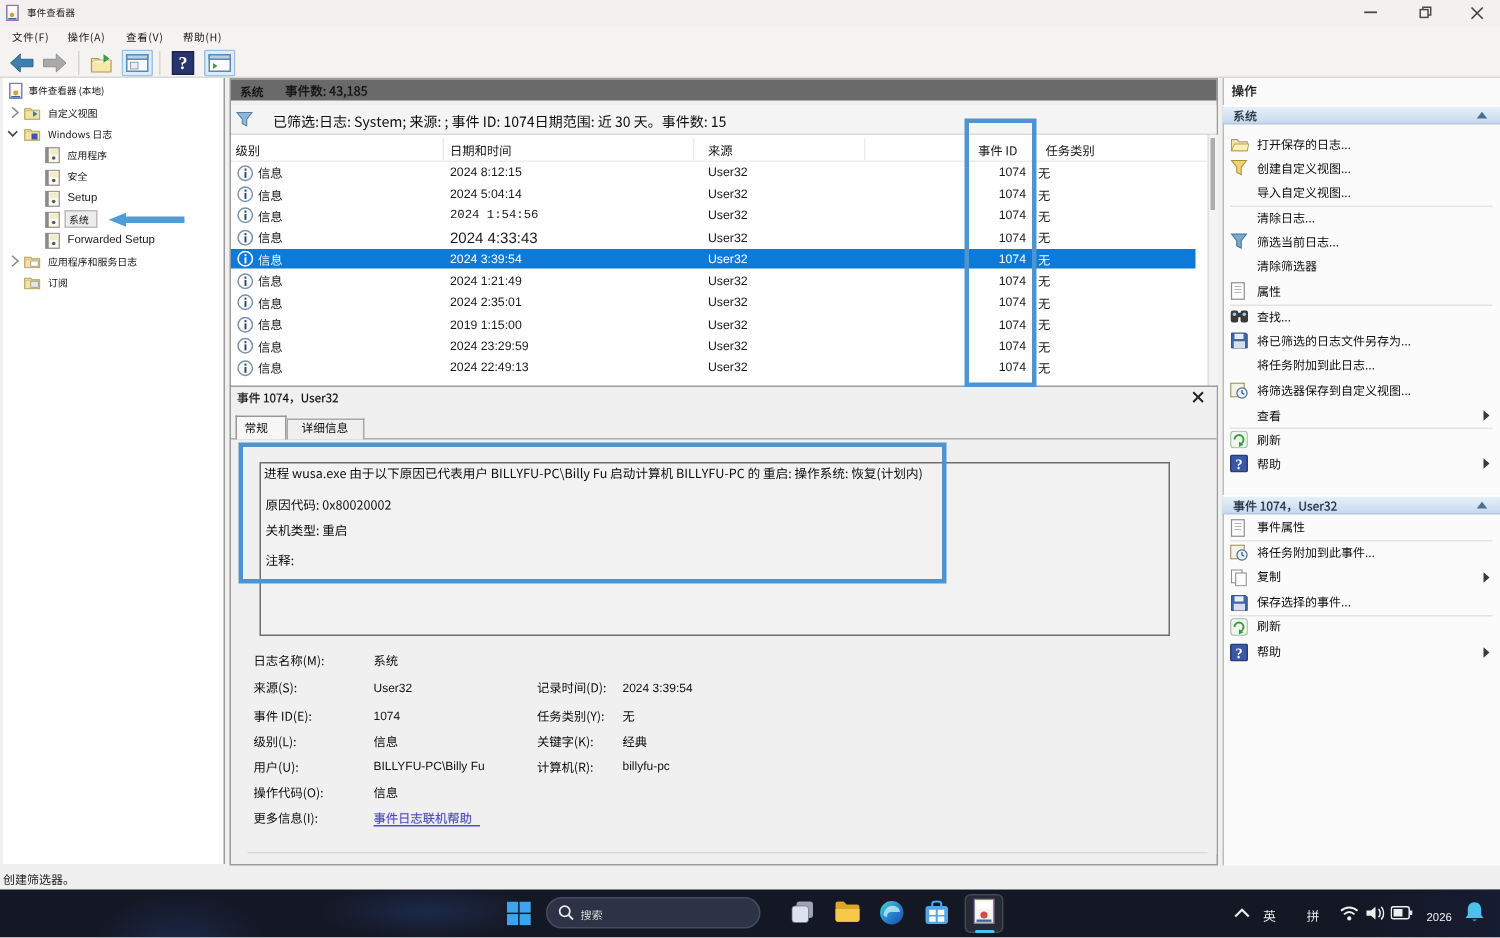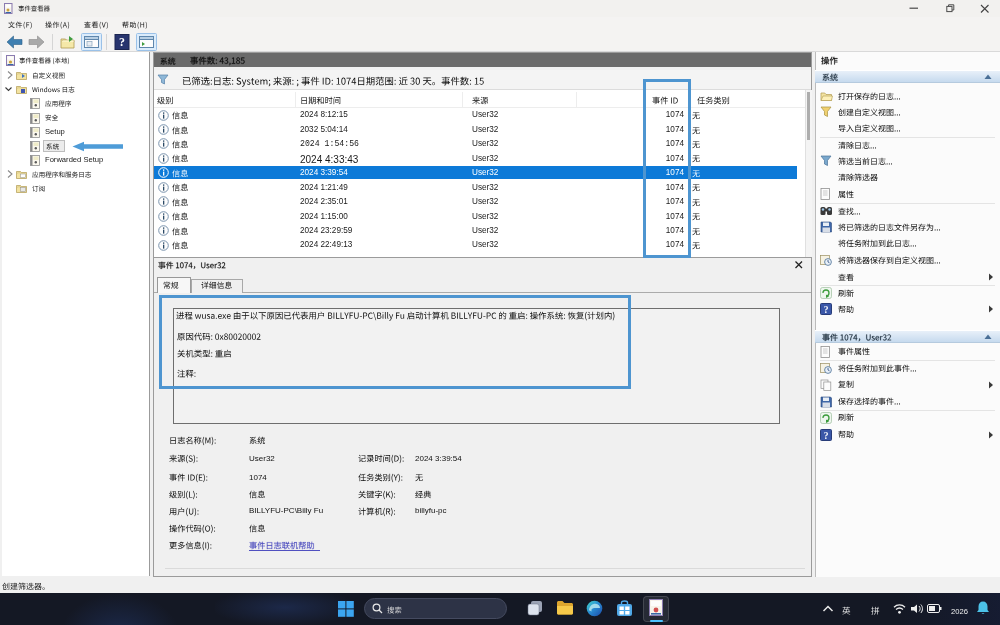--- a/index.html
+++ b/index.html
@@ -563,21 +563,21 @@
     <circle cx="5.5" cy="5.5" r="4.8" fill="#fdfdfd" stroke="#7a93ad"></circle>
     <rect x="5" y="4.6" width="1.3" height="4" fill="#2b4a66"></rect>
     <rect x="5" y="2.4" width="1.3" height="1.4" fill="#2b4a66"></rect>
   </svg>
 <svg style="position:absolute;left:172px;top:125.6px;" width="18" height="10">
     <g transform="translate(0,7.54) scale(0.0082)" fill="#1a1a1a" style="">
       <use href="#g80" x="0"></use>
       <use href="#g81" x="1000"></use>
     </g>
   </svg>
-<span style="position:absolute;left:300px;top:125.9px;font-size:8.2px;color:#1a1a1a;font-family:'Liberation Sans',sans-serif;white-space:pre;line-height:1;">2032 5:04:14</span>
+<span style="position:absolute;left:300px;top:125.9px;font-size:8.2px;color:#1a1a1a;font-family:'Liberation Sans',sans-serif;white-space:pre;line-height:1;">2024 5:04:14</span>
 <span style="position:absolute;left:472px;top:125.9px;font-size:8.2px;color:#1a1a1a;font-family:'Liberation Sans',sans-serif;white-space:pre;line-height:1;">User32</span>
 <span style="position:absolute;right:316px;top:125.9px;font-size:8.2px;color:#1a1a1a;font-family:'Liberation Sans',sans-serif;white-space:pre;line-height:1;">1074</span>
 <svg style="position:absolute;left:692px;top:125.6px;" width="10" height="10">
     <g transform="translate(0,7.54) scale(0.0082)" fill="#1a1a1a" style="">
       <use href="#g82" x="0"></use>
     </g>
   </svg>
 <svg style="position:absolute;left:158px;top:138.4px;" width="12" height="12" viewBox="0 0 12 12">
     <circle cx="5.5" cy="5.5" r="4.8" fill="#fdfdfd" stroke="#7a93ad"></circle>
     <rect x="5" y="4.6" width="1.3" height="4" fill="#2b4a66"></rect>
@@ -678,21 +678,21 @@
     <circle cx="5.5" cy="5.5" r="4.8" fill="#fdfdfd" stroke="#7a93ad"></circle>
     <rect x="5" y="4.6" width="1.3" height="4" fill="#2b4a66"></rect>
     <rect x="5" y="2.4" width="1.3" height="1.4" fill="#2b4a66"></rect>
   </svg>
 <svg style="position:absolute;left:172px;top:212.2px;" width="18" height="10">
     <g transform="translate(0,7.54) scale(0.0082)" fill="#1a1a1a" style="">
       <use href="#g80" x="0"></use>
       <use href="#g81" x="1000"></use>
     </g>
   </svg>
-<span style="position:absolute;left:300px;top:212.5px;font-size:8.2px;color:#1a1a1a;font-family:'Liberation Sans',sans-serif;white-space:pre;line-height:1;">2024 1:15:00</span>
+<span style="position:absolute;left:300px;top:212.5px;font-size:8.2px;color:#1a1a1a;font-family:'Liberation Sans',sans-serif;white-space:pre;line-height:1;">2019 1:15:00</span>
 <span style="position:absolute;left:472px;top:212.5px;font-size:8.2px;color:#1a1a1a;font-family:'Liberation Sans',sans-serif;white-space:pre;line-height:1;">User32</span>
 <span style="position:absolute;right:316px;top:212.5px;font-size:8.2px;color:#1a1a1a;font-family:'Liberation Sans',sans-serif;white-space:pre;line-height:1;">1074</span>
 <svg style="position:absolute;left:692px;top:212.2px;" width="10" height="10">
     <g transform="translate(0,7.54) scale(0.0082)" fill="#1a1a1a" style="">
       <use href="#g82" x="0"></use>
     </g>
   </svg>
 <svg style="position:absolute;left:158px;top:225.1px;" width="12" height="12" viewBox="0 0 12 12">
     <circle cx="5.5" cy="5.5" r="4.8" fill="#fdfdfd" stroke="#7a93ad"></circle>
     <rect x="5" y="4.6" width="1.3" height="4" fill="#2b4a66"></rect>

